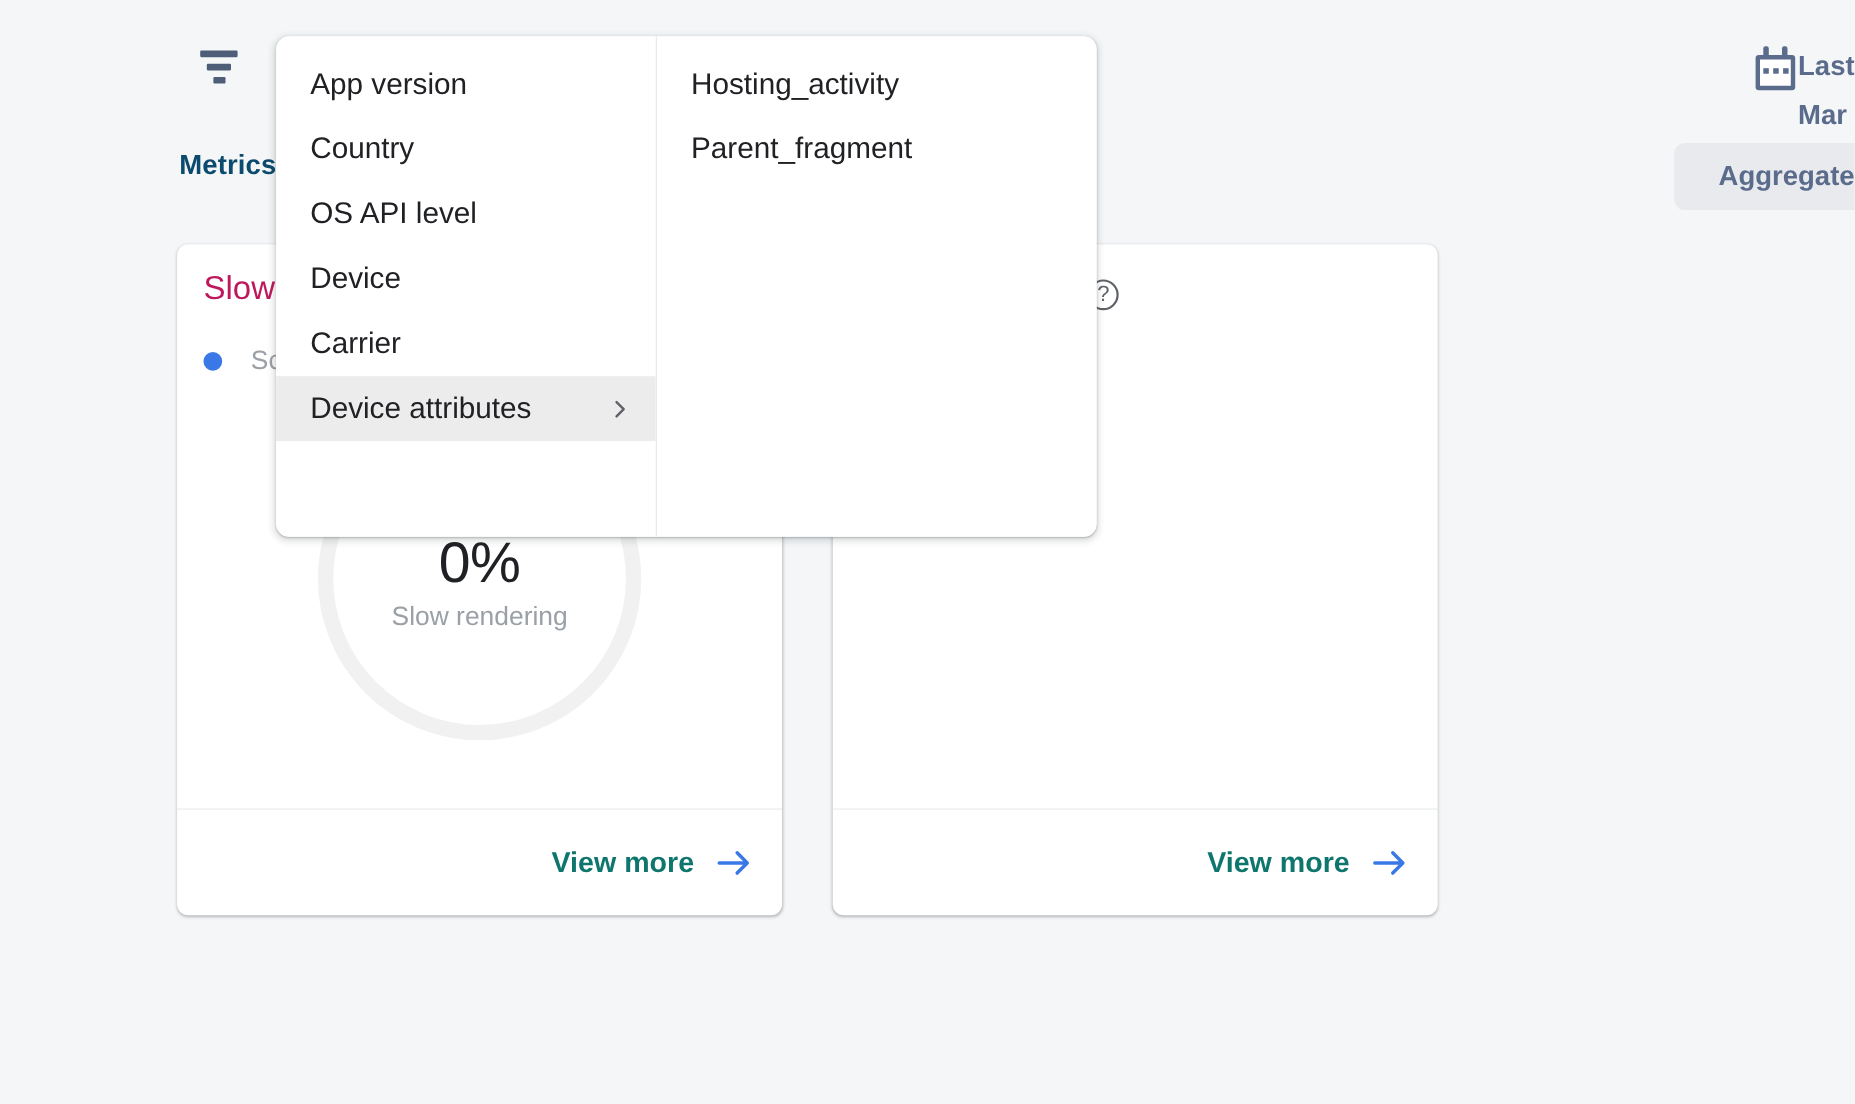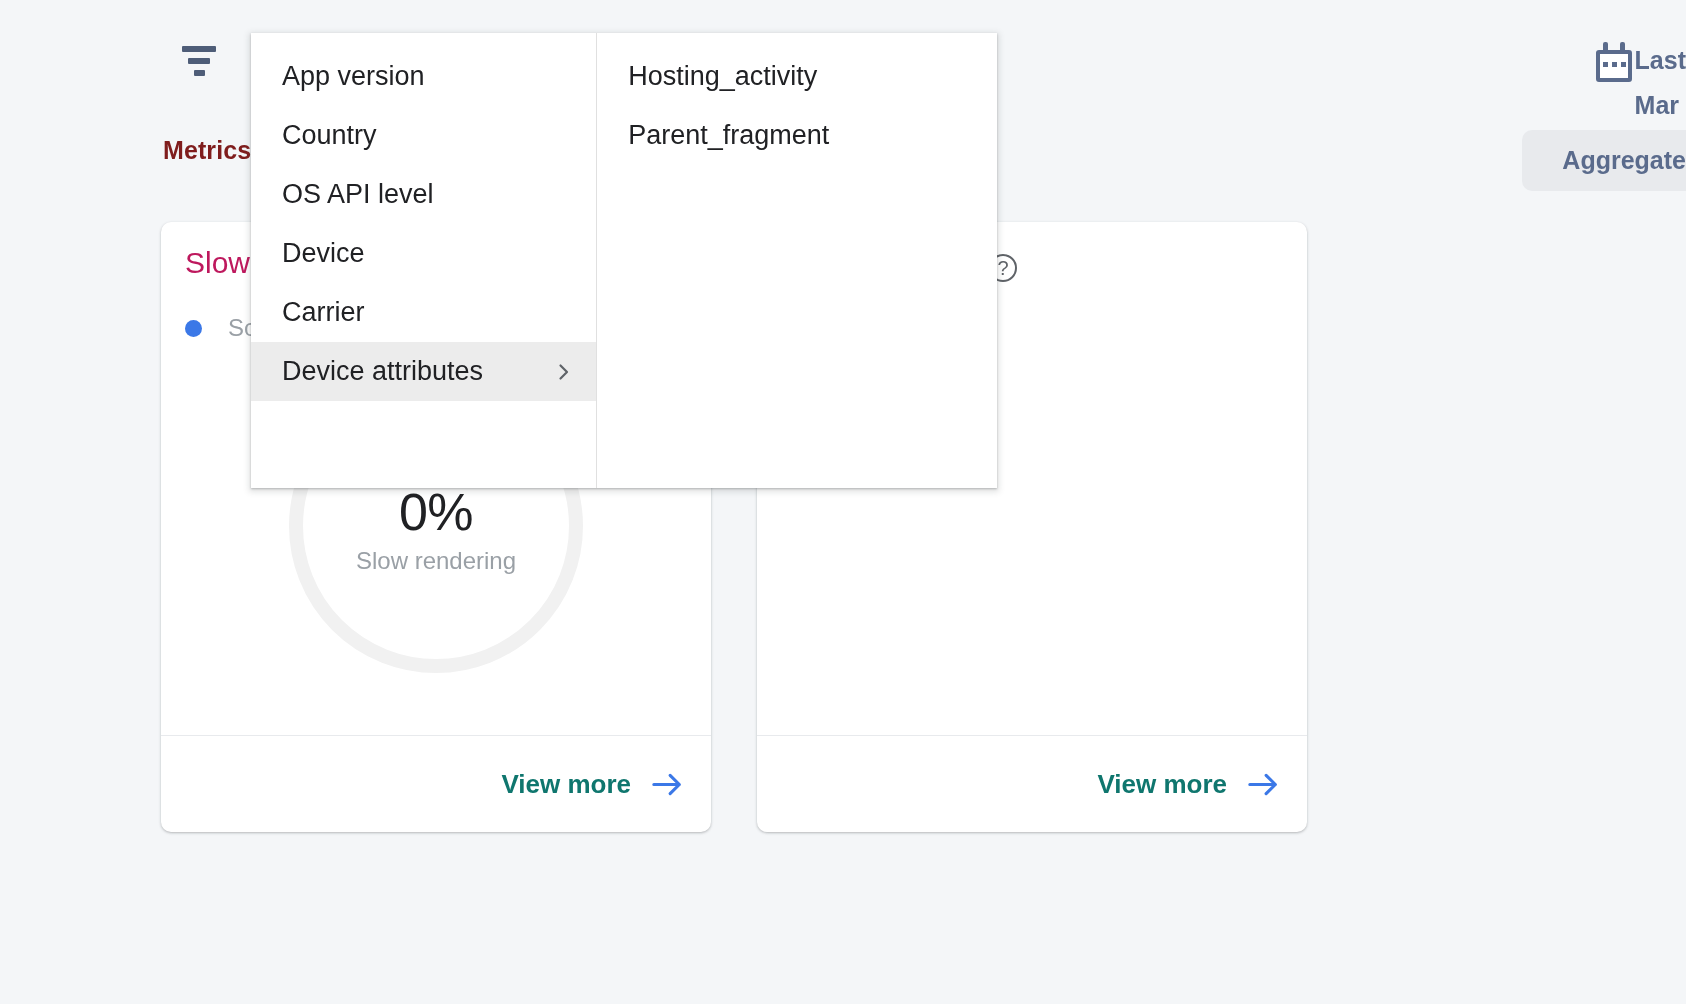--- a/index.html
+++ b/index.html
@@ -35,21 +35,21 @@
   .filter-icon i.b1 { width: 34px; height: 6px; }
   .filter-icon i.b2 { width: 22px; height: 6px; }
   .filter-icon i.b3 { width: 11px; height: 6px; margin-bottom: 0; }
 
   .metrics-label {
     position: absolute;
     left: 163px;
     top: 136px;
     font-size: 25px;
     font-weight: 700;
-    color: #7f1d1d;
+    color: #0c4a6e;
     letter-spacing: 0.1px;
     white-space: nowrap;
   }
 
   
   .date-range {
     position: absolute;
     right: 0px;
     top: 38px;
     display: flex;
@@ -233,21 +233,21 @@
   .view-more .arrow { width: 34px; height: 26px; display: block; }
 
   
   .menu-overlay {
     position: absolute;
     left: 251px;
     top: 33px;
     width: 746px;
     height: 455px;
     background: #ffffff;
-    border-radius: 0;
+    border-radius: 12px;
     box-shadow: 0 2px 6px 2px rgba(60,64,67,0.15), 0 1px 2px rgba(60,64,67,0.3);
     display: flex;
     overflow: hidden;
   }
   .menu-col-left {
     width: 373px;
     background: #fff;
     padding-top: 14px;
     position: relative;
   }

